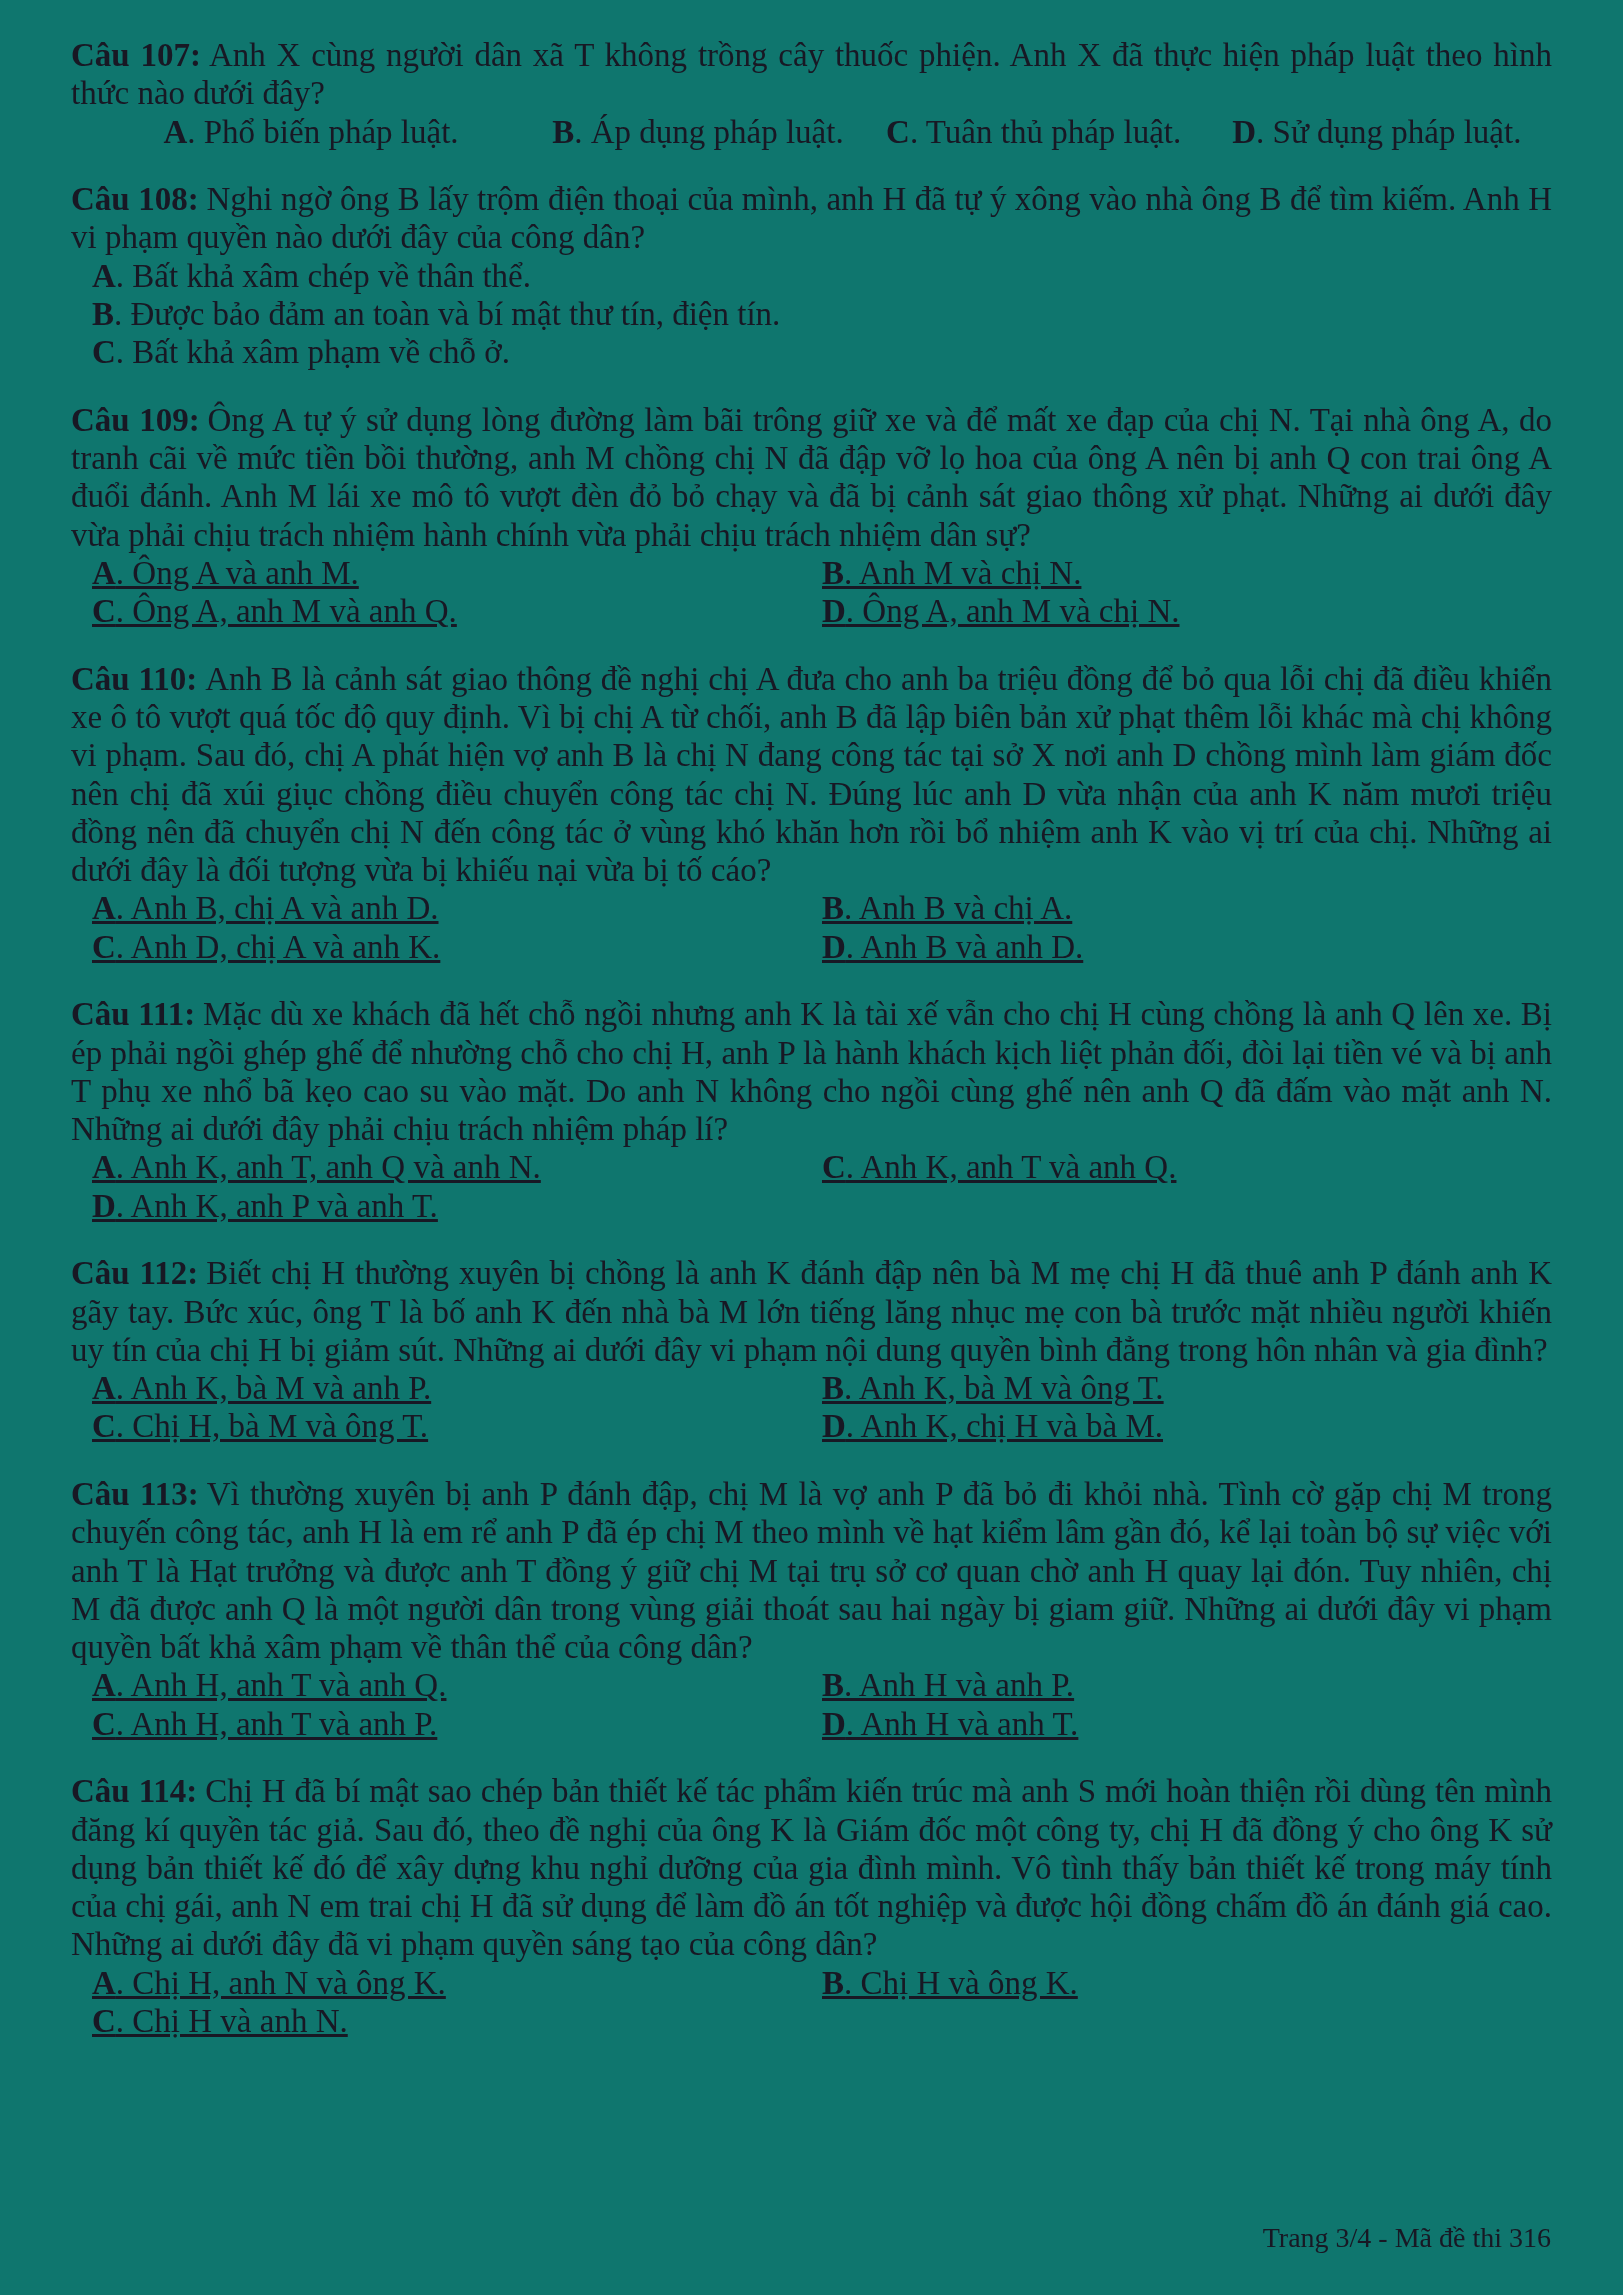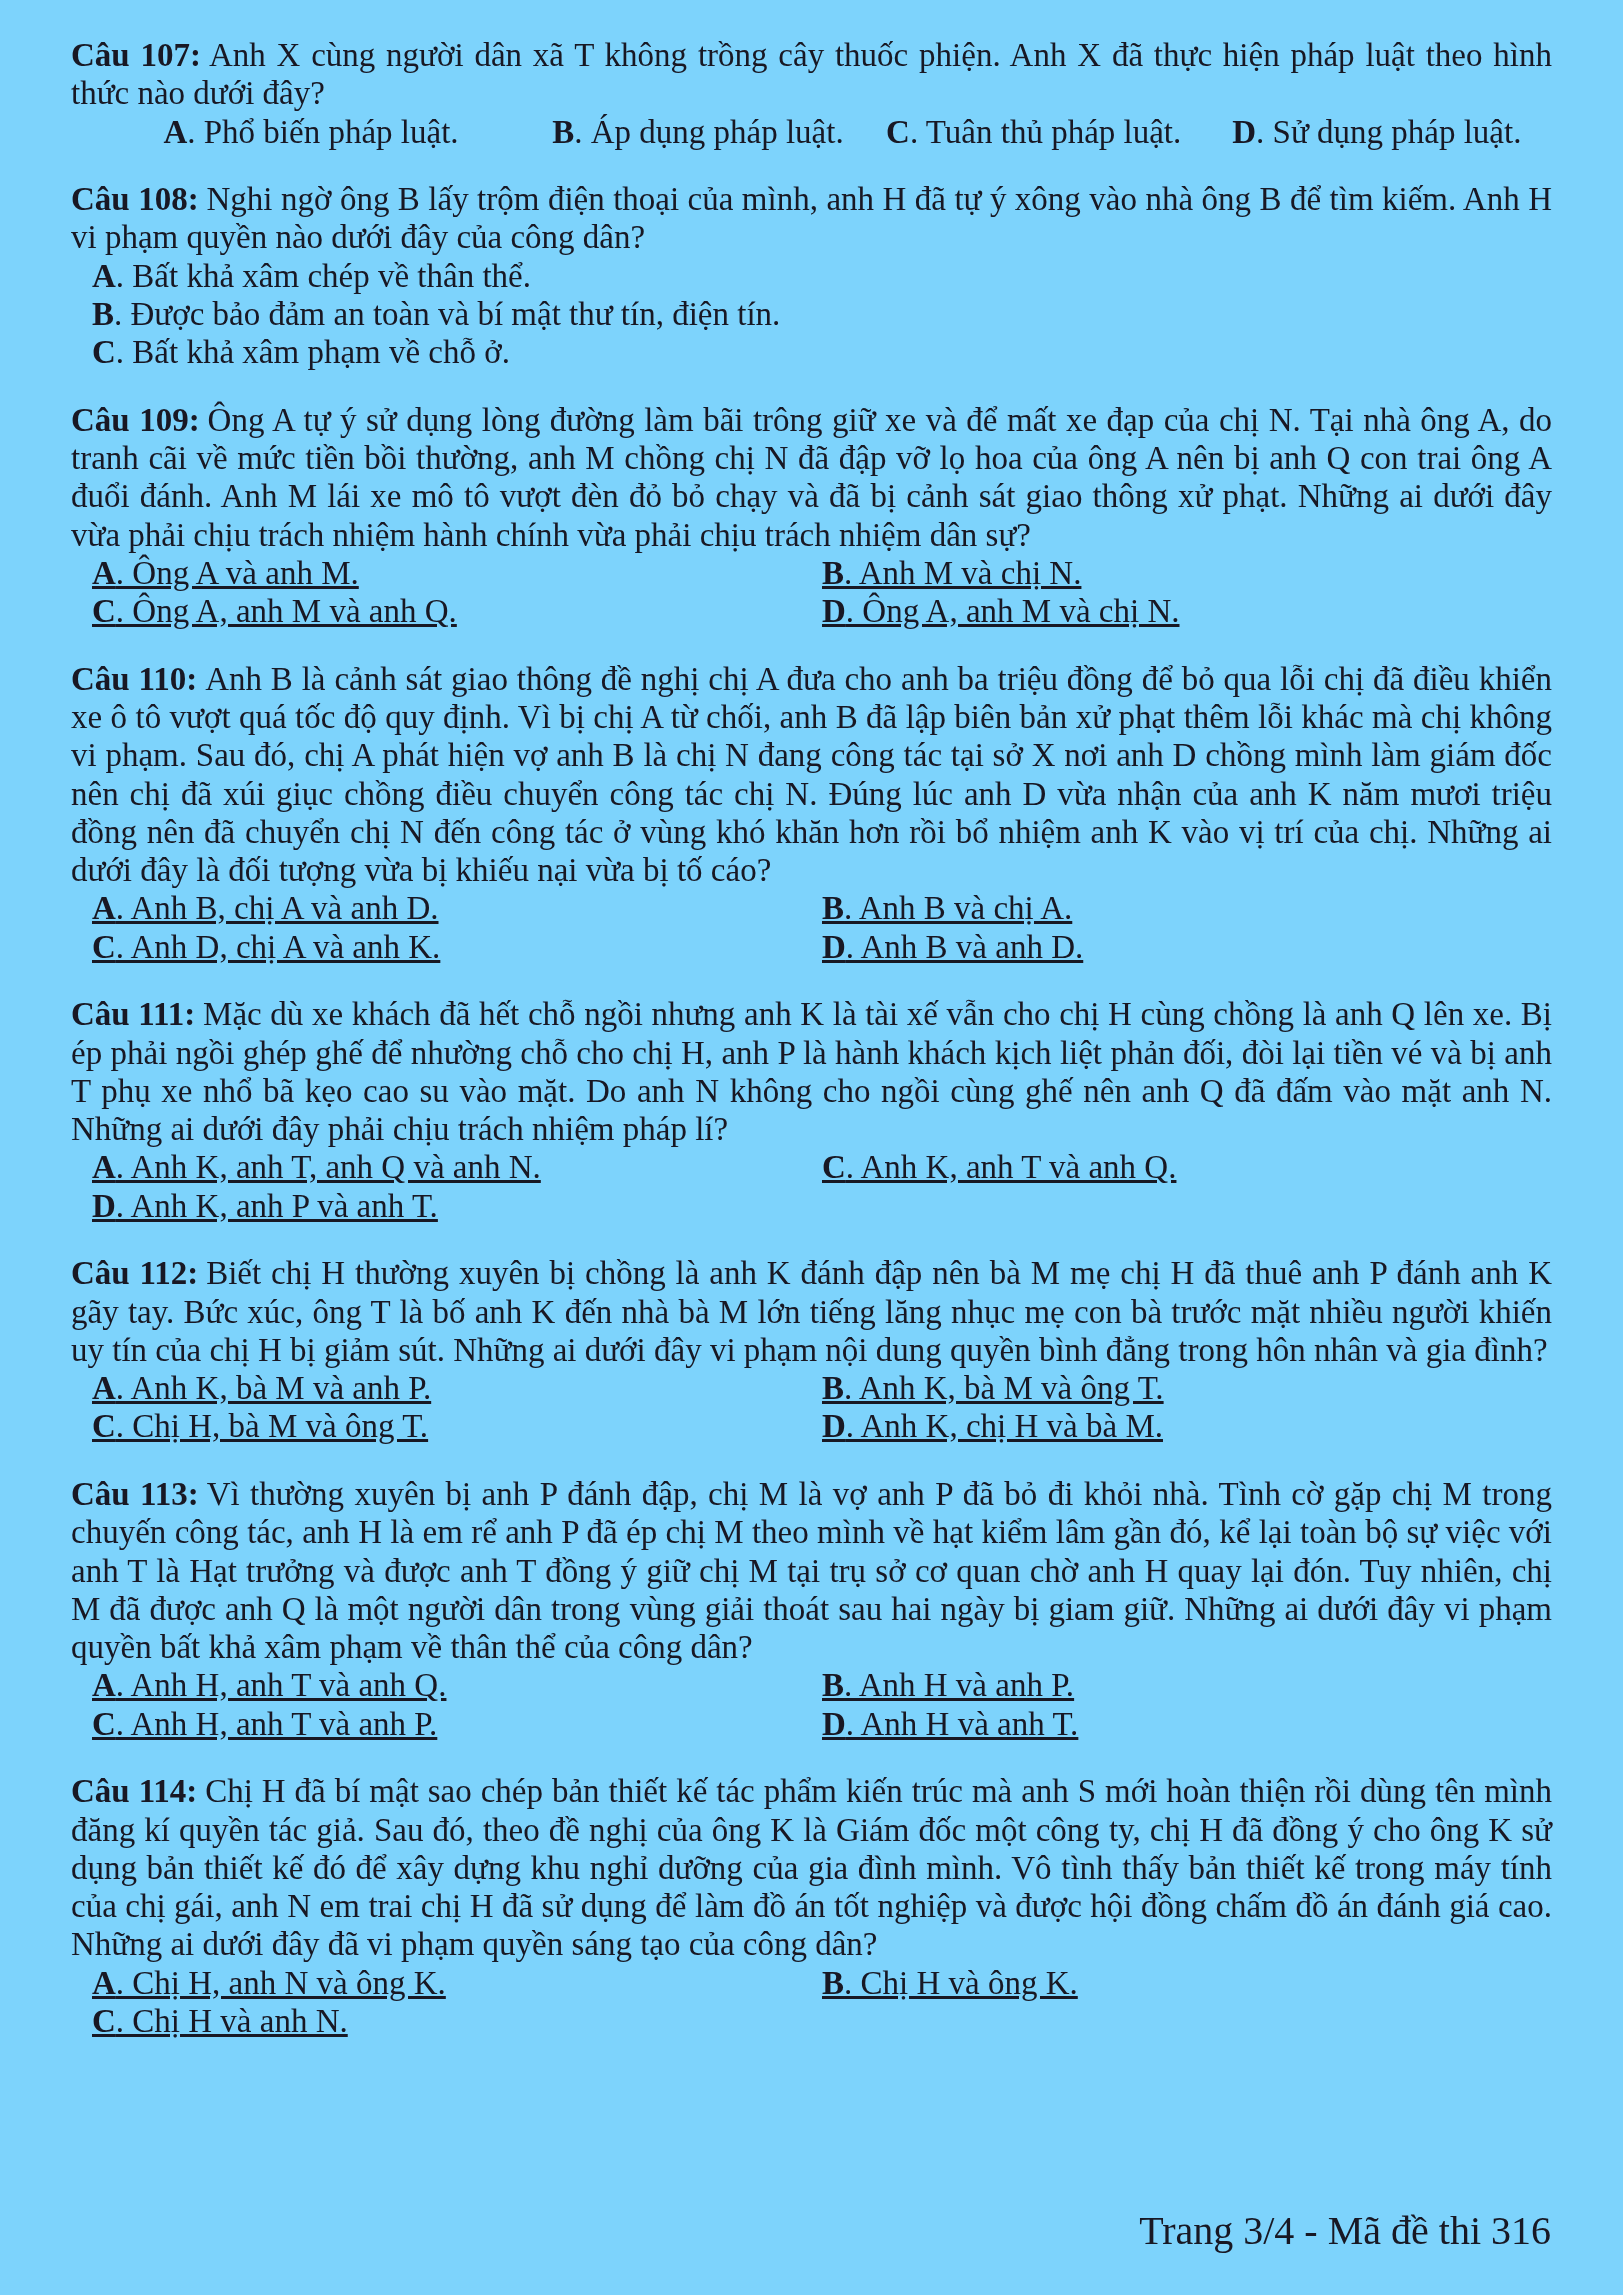--- a/index.html
+++ b/index.html
@@ -1,41 +1,41 @@
 <!DOCTYPE html>
 <html lang="vi" style="font-size:10.5px"><head>
 <meta charset="utf-8">
 <style>
   * { margin: 0; padding: 0; box-sizing: border-box; }
   html, body { background: #ffffff; }
   .page {
     position: relative;
     width: 1623px;
     height: 2295px;
-    background: #7dd3fc;
+    background: #0f766e;
     overflow: hidden;
     font-family: "Liberation Serif", "DejaVu Serif", serif;
     font-size: 33px;
     line-height: 1.16;
     color: #181824;
     padding: 36px 71px 0 71px;
   }
   .question { margin-bottom: 29.4px; }
   .q-body { text-align: justify; }
   .q-num { font-weight: bold; margin-right: 7.9px; }
   .options { margin-left: 21px; }
   .letter { font-weight: bold; }
   .options.inline { display: grid; grid-template-columns: 30% 23% 23% auto; text-align: center; }
   .options.two-col { display: grid; grid-template-columns: 50% auto; text-decoration: underline; }
   .options.stacked .option { display: block; }
   .footer {
     position: absolute;
     right: 72px;
     bottom: 41px;
-    font-size: 40px;
+    font-size: 28px;
     color: #181824;
   }
 </style>
 </head>
 <body>
 
 <div class="page">
 
   <div class="question">
     <p class="q-body"><b class="q-num">Câu 107:</b><span>Anh X cùng người dân xã T không trồng cây thuốc phiện. Anh X đã thực hiện pháp luật theo hình thức nào dưới đây?</span></p>

